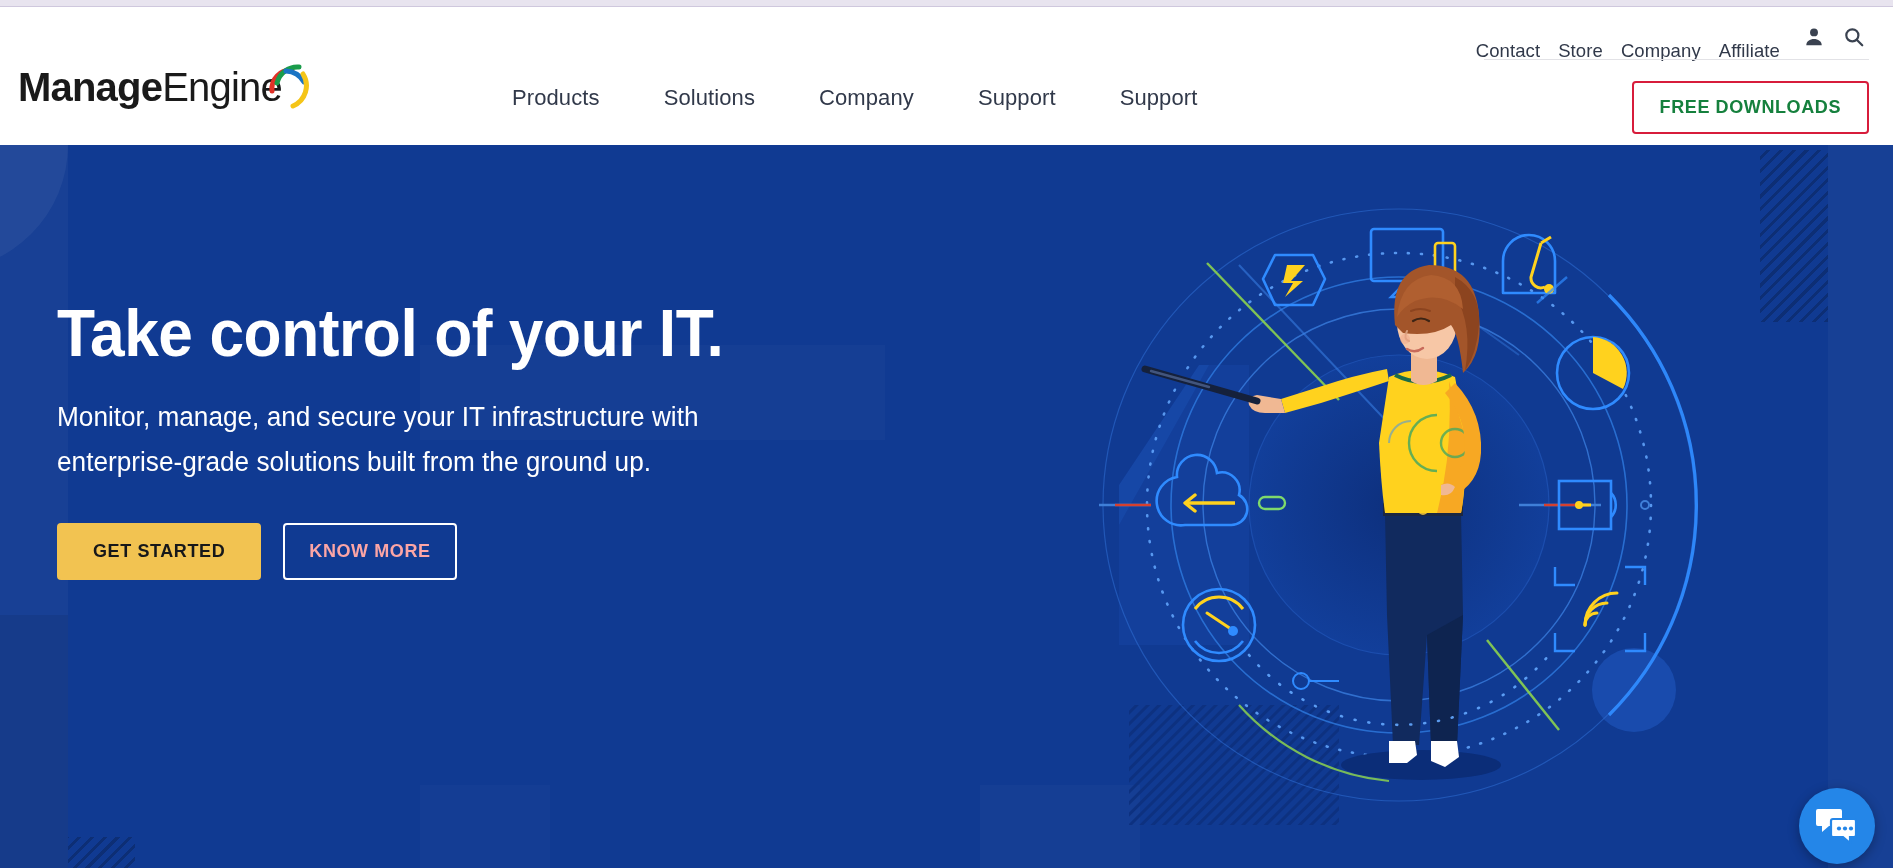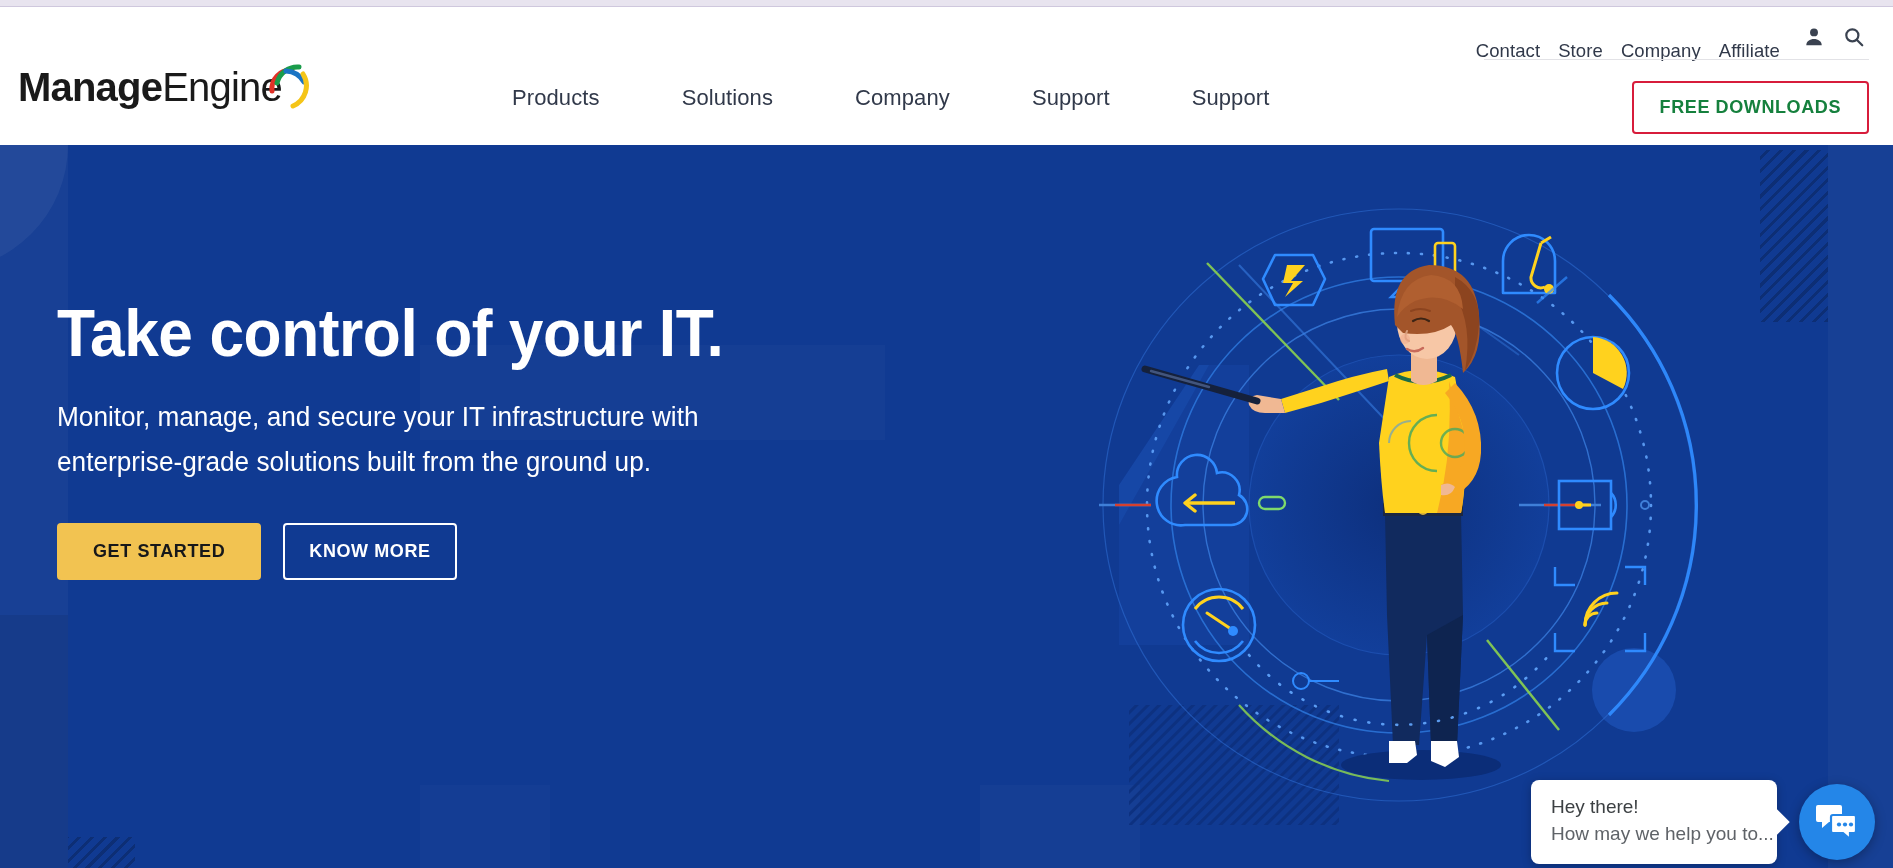--- a/index.html
+++ b/index.html
@@ -81,21 +81,21 @@
     margin-left:-16px;
     margin-bottom:-2px;
   }
   .logo-swoosh svg { position:absolute; left:0; top:0; }
 
   
   .main-nav {
     position:absolute;
     left:480px; top:72px;
     display:flex; align-items:center;
-    gap:18px;
+    gap:0;
   }
   .main-nav a {
     font-size:22px;
     color:#31394a;
     text-decoration:none;
     padding:6px 32px;
     white-space:nowrap;
     letter-spacing:.1px;
   }
 
@@ -206,21 +206,21 @@
     font-size:18px;
     font-weight:bold;
     letter-spacing:.6px;
     padding:18px 36px;
     border-radius:4px;
     cursor:pointer;
     font-family:"Liberation Sans", sans-serif;
   }
   .btn-outline {
     background:transparent;
-    color:#ffffff;
+    color:#fca5a5;
     border:2px solid #ffffff;
     font-size:18px;
     font-weight:bold;
     letter-spacing:.6px;
     padding:16px 24px;
     border-radius:4px;
     cursor:pointer;
     font-family:"Liberation Sans", sans-serif;
   }
 
@@ -522,24 +522,20 @@
 
           <circle cx="316" cy="154" r="5" fill="#f0a98a" opacity="0.55"></circle>
         </g>
 
         <path d="M160 470 A196 196 0 0 0 460 470" fill="none" stroke="#64a8ff" stroke-width="2.6" stroke-dasharray="1 13" stroke-linecap="round" opacity="0.9"></path>
       </g>
     </svg>
   </div>
 
   <div class="chat-wrap">
-    <div class="chat-tip">
-      <div class="chat-tip-title">Hey there!</div>
-      <div class="chat-tip-sub">How may we help you to...</div>
-    </div>
     <button class="chat-btn">
       <span>
         <svg width="42" height="38" viewBox="0 0 42 38" fill="#ffffff">
           <path d="M2 3 h22 a2 2 0 0 1 2 2 v13 a2 2 0 0 1 -2 2 h-11 l-7 6 v-6 h-4 a2 2 0 0 1 -2 -2 v-13 a2 2 0 0 1 2 -2 z"></path>
           <path d="M17 13 h21 a2 2 0 0 1 2 2 v14 a2 2 0 0 1 -2 2 h-4 v6 l-7 -6 h-10 a2 2 0 0 1 -2 -2 v-14 a2 2 0 0 1 2 -2 z" fill="#ffffff" stroke="#2486e8" stroke-width="2.2"></path>
           <circle cx="23" cy="22.5" r="2.1" fill="#2486e8"></circle>
           <circle cx="29" cy="22.5" r="2.1" fill="#2486e8"></circle>
           <circle cx="35" cy="22.5" r="2.1" fill="#2486e8"></circle>
         </svg>
       </span>

